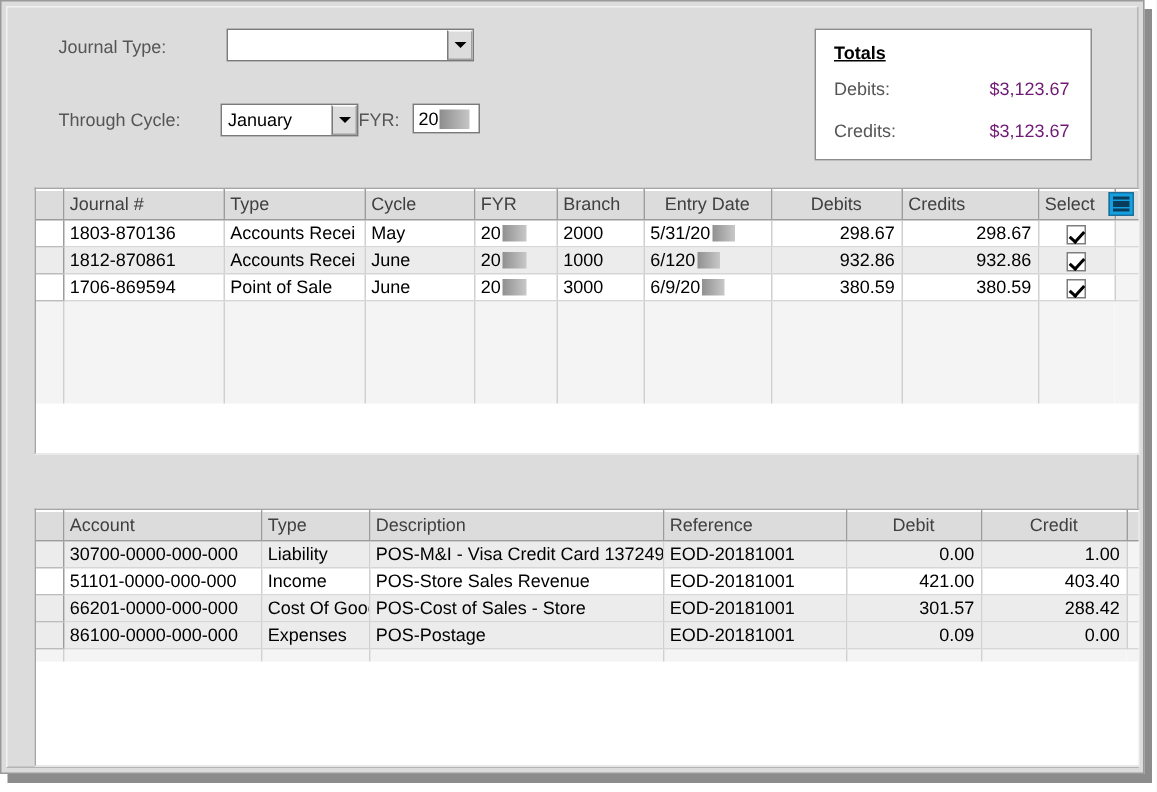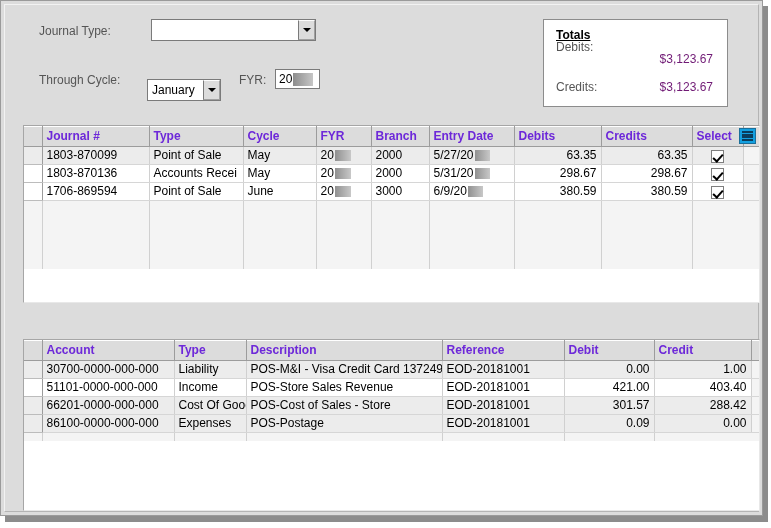--- a/index.html
+++ b/index.html
@@ -82,21 +82,21 @@
     justify-content: center;
   }
   .arrow-down {
     width: 0; height: 0;
     border-left: 4px solid transparent;
     border-right: 4px solid transparent;
     border-top: 4px solid #000000;
   }
 
   #journal-type-combo { left: 146px; top: 14px; width: 165px; height: 22px; }
-  #through-cycle-combo { left: 142px; top: 64px; width: 74px; height: 22px; margin-top: 10px; }
+  #through-cycle-combo { left: 142px; top: 64px; width: 92px; height: 22px; }
 
   #fyr-field {
     position: absolute;
     left: 270px; top: 64px;
     width: 45px; height: 20px;
     background: #ffffff;
     border: 1px solid #7a7a7a;
     box-sizing: border-box;
     display: flex;
     align-items: center;
@@ -133,21 +133,21 @@
     color: #555555;
     font-size: 12px;
   }
   .totals-row-value {
     position: absolute;
     right: 14px;
     color: #701a75;
     font-size: 12px;
     text-align: right;
   }
-  #debits-label { top: 20px; text-align: center; }
+  #debits-label { top: 32px; text-align: center; }
   #debits-value { top: 32px; }
   #credits-label { top: 60px; }
   #credits-value { top: 60px; }
 
   
   .grid {
     position: absolute;
     background: #ffffff;
     border-top: 1px solid #a6a6a6;
     border-left: 1px solid #a6a6a6;
@@ -163,31 +163,31 @@
     border-collapse: collapse;
     table-layout: fixed;
     width: 100%;
     font-size: 12px;
   }
   .grid-table th {
     background: #dcdcdc;
     border-right: 1px solid #9c9c9c;
     border-bottom: 1px solid #9c9c9c;
     border-top: 1px solid #ffffff;
-    font-weight: bold;
-    font-size: 12px;
-    color: #6d28d9;
+    font-weight: normal;
+    font-size: 12px;
+    color: #404040;
     text-align: left;
     padding: 2px 4px 3px 4px;
     height: 17px;
     box-sizing: border-box;
     white-space: nowrap;
     overflow: hidden;
   }
-  .grid-table th.num { text-align: left; }
+  .grid-table th.num { text-align: center; }
   .grid-table th.indicator-head {
     background: #dcdcdc;
     border-right: 1px solid #9c9c9c;
     padding: 0;
   }
   .grid-table td {
     border-right: 1px solid #d0d0d0;
     border-bottom: 1px solid #d6d6d6;
     padding: 1px 4px 2px 4px;
     height: 17px;
@@ -341,43 +341,43 @@
               <th>FYR</th>
               <th>Branch</th>
               <th class="num">Entry Date</th>
               <th class="num">Debits</th>
               <th>Credits</th>
               <th>Select</th>
               <th></th>
             </tr>
         </thead>
         <tbody id="journals-body">
-            <tr class="row-even">
-              <td class="indicator"></td>
-              <td>1803-870099</td>
-              <td>Point of Sale</td>
-              <td>May</td>
-              <td>20<span class="cell-redact" style="width: 16px;"></span></td>
-              <td>2000</td>
-              <td>5/27/20<span class="cell-redact" style="width: 15px;"></span></td>
-              <td class="num">63.35</td>
-              <td class="num">63.35</td>
-              <td class="center"><span class="chk"></span></td>
-              <td style="background: rgb(244, 244, 244); border-right: none;"></td>
-            </tr>
             <tr class="row-odd">
               <td class="indicator"></td>
               <td>1803-870136</td>
               <td>Accounts Recei</td>
               <td>May</td>
               <td>20<span class="cell-redact" style="width: 16px;"></span></td>
               <td>2000</td>
               <td>5/31/20<span class="cell-redact" style="width: 15px;"></span></td>
               <td class="num">298.67</td>
               <td class="num">298.67</td>
+              <td class="center"><span class="chk"></span></td>
+              <td style="background: rgb(244, 244, 244); border-right: none;"></td>
+            </tr>
+            <tr class="row-even">
+              <td class="indicator"></td>
+              <td>1812-870861</td>
+              <td>Accounts Recei</td>
+              <td>June</td>
+              <td>20<span class="cell-redact" style="width: 16px;"></span></td>
+              <td>1000</td>
+              <td>6/120<span class="cell-redact" style="width: 15px;"></span></td>
+              <td class="num">932.86</td>
+              <td class="num">932.86</td>
               <td class="center"><span class="chk"></span></td>
               <td style="background: rgb(244, 244, 244); border-right: none;"></td>
             </tr>
             <tr class="row-odd">
               <td class="indicator"></td>
               <td>1706-869594</td>
               <td>Point of Sale</td>
               <td>June</td>
               <td>20<span class="cell-redact" style="width: 16px;"></span></td>
               <td>3000</td>

